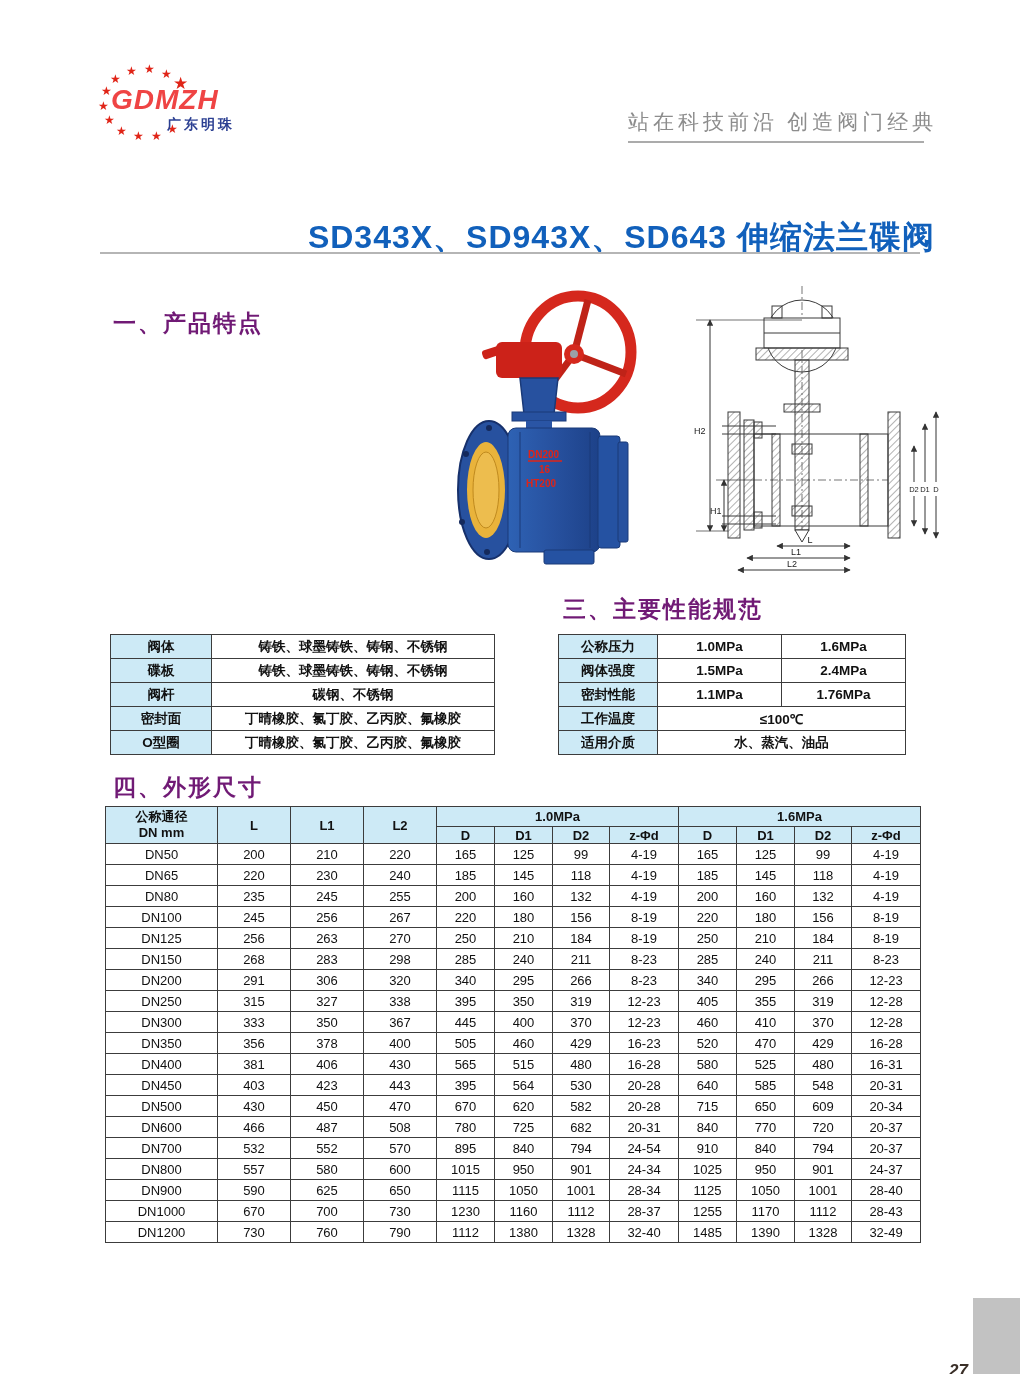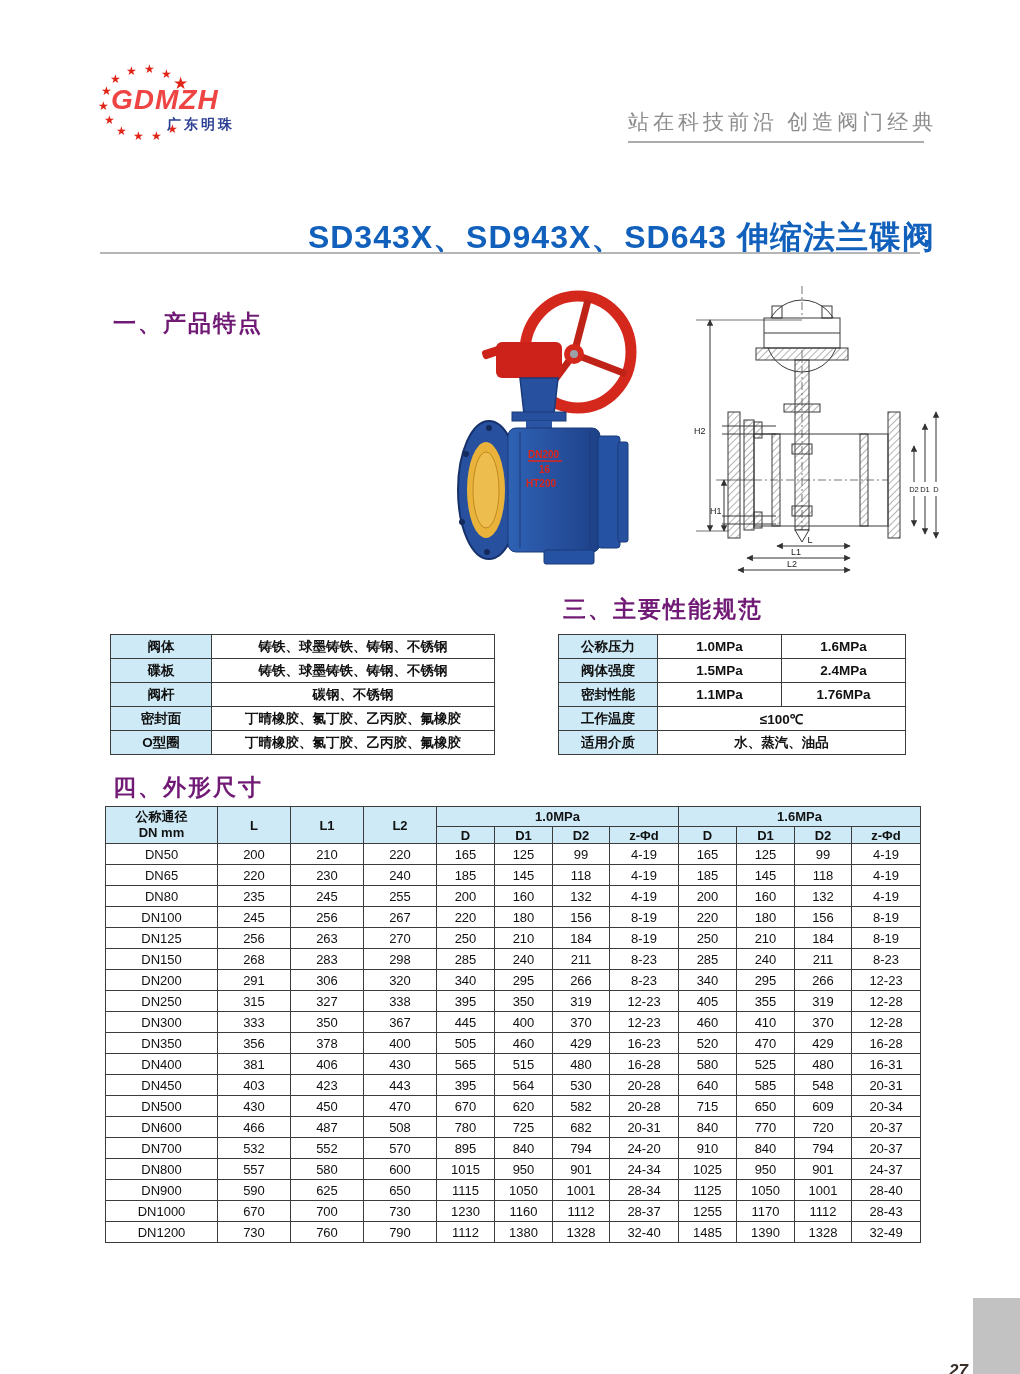--- a/index.html
+++ b/index.html
@@ -511,21 +511,21 @@
           <td>20-37</td>
         </tr>
         <tr>
           <td>DN700</td>
           <td>532</td>
           <td>552</td>
           <td>570</td>
           <td>895</td>
           <td>840</td>
           <td>794</td>
-          <td>24-20</td>
+          <td>24-54</td>
           <td>910</td>
           <td>840</td>
           <td>794</td>
           <td>20-37</td>
         </tr>
         <tr>
           <td>DN800</td>
           <td>557</td>
           <td>580</td>
           <td>600</td>

